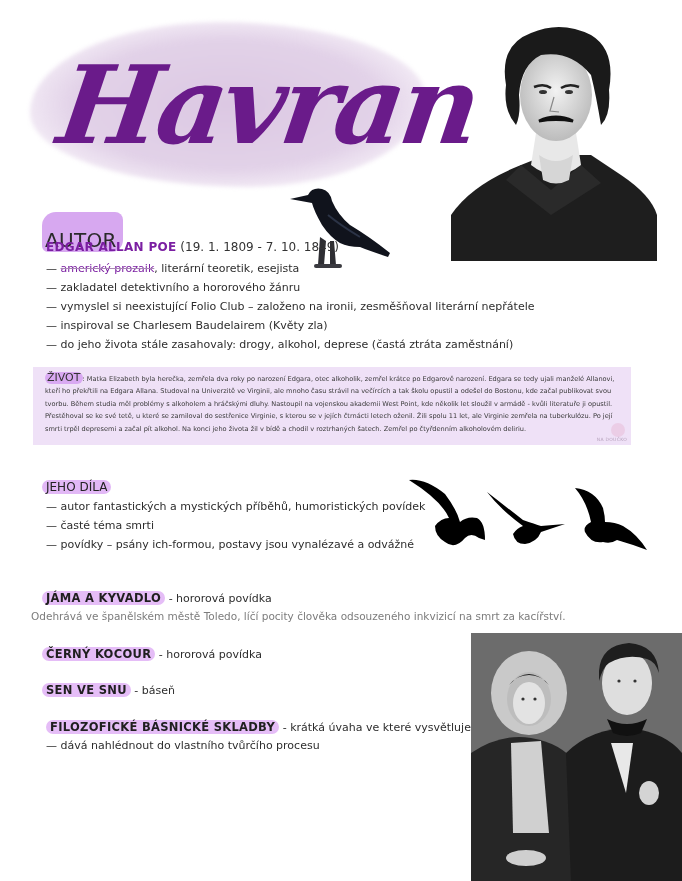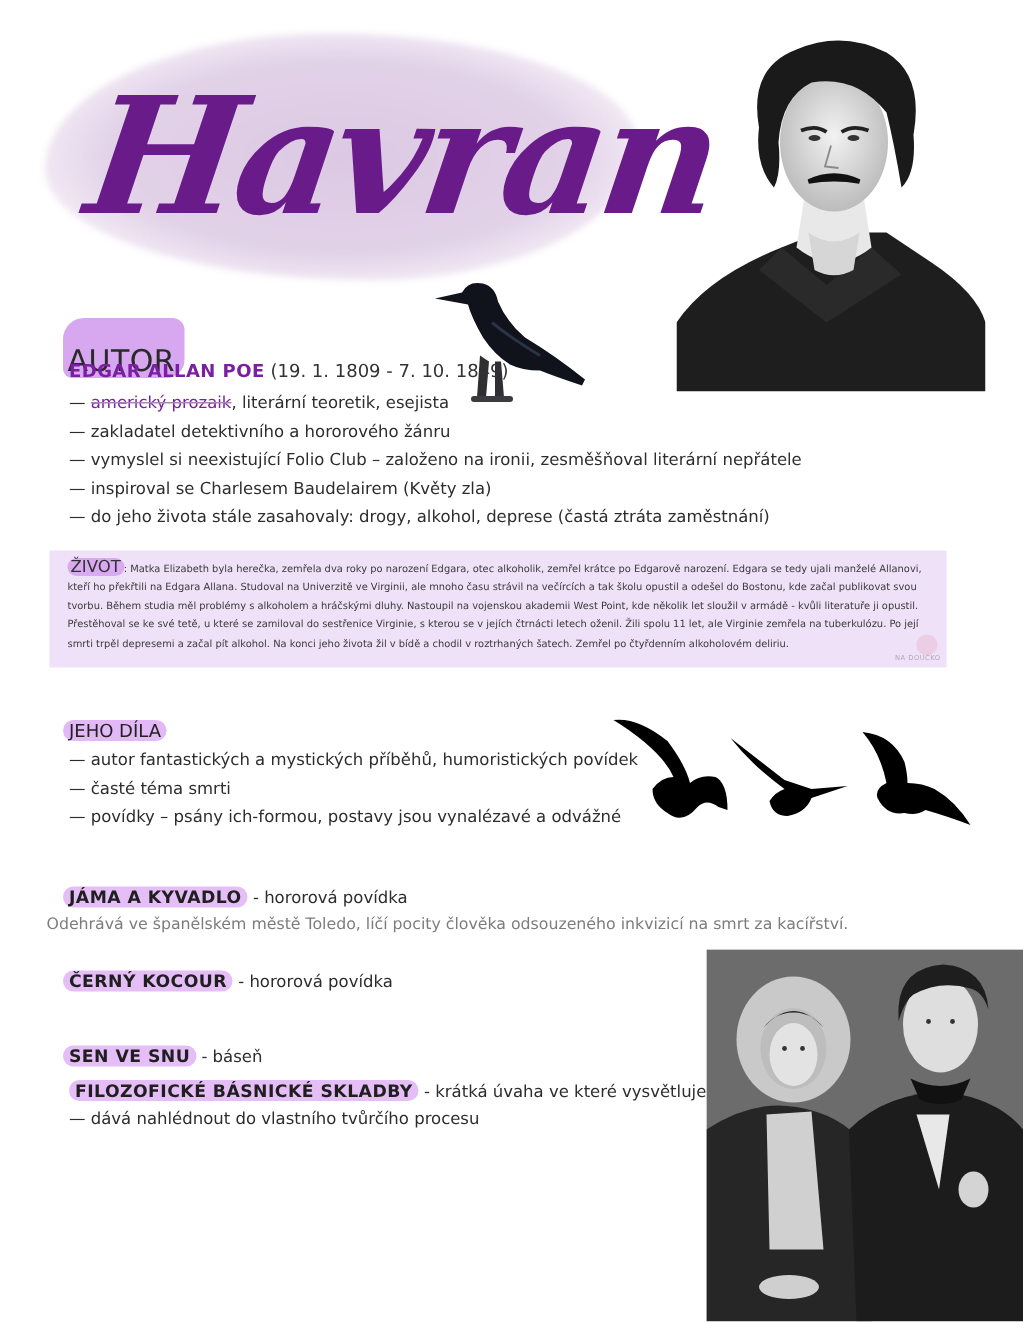--- a/index.html
+++ b/index.html
@@ -131,21 +131,21 @@
 
 <div class="abs work" style="top:591px;">
   <span class="wt hl">JÁMA A KYVADLO</span><span> - hororová povídka</span>
 </div>
 <div class="abs work-desc" style="top:610px;">Odehrává ve španělském městě Toledo, líčí pocity člověka odsouzeného inkvizicí na smrt za kacířství.</div>
 
 <div class="abs work" style="top:647px;">
   <span class="wt hl">ČERNÝ KOCOUR</span><span> - hororová povídka</span>
 </div>
 
-<div class="abs work" style="top:697px;">
+<div class="abs work" style="top:683px;">
   <span class="wt hl">SEN VE SNU</span><span> - báseň</span>
 </div>
 
 <div class="abs work" style="top:720px; left:50px;">
   <span class="wt hl">FILOZOFICKÉ BÁSNICKÉ SKLADBY</span><span> -  krátká úvaha ve které vysvětluje básně Havran</span>
 </div>
 <div class="abs work" style="top:739px;">— dává nahlédnout do vlastního tvůrčího procesu</div>
 
 <div class="abs couple">
   <svg width="211" height="248" viewBox="0 0 211 248">

